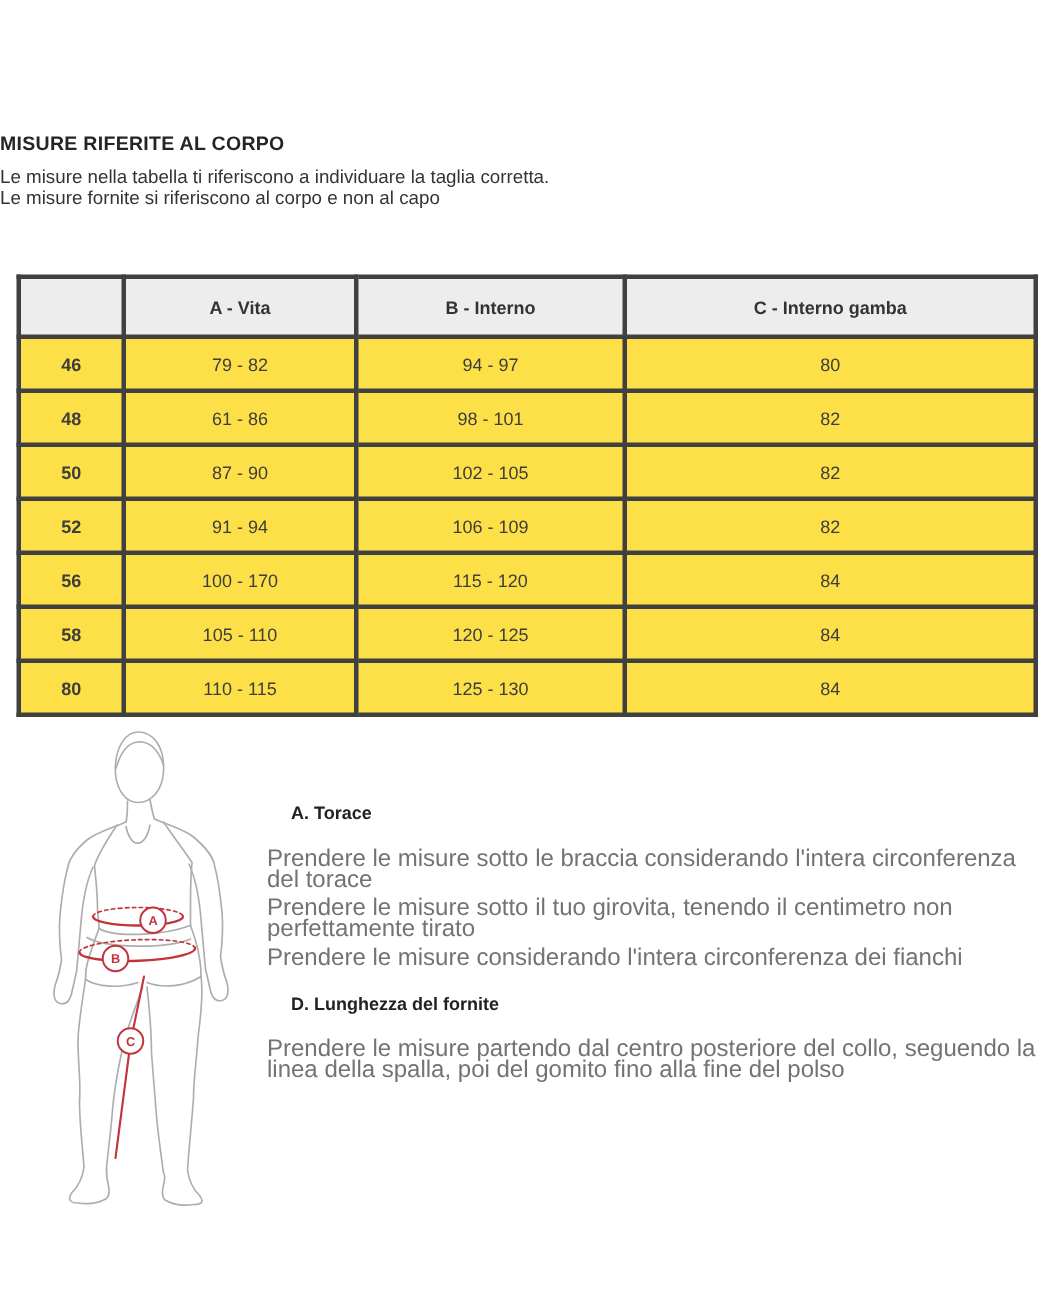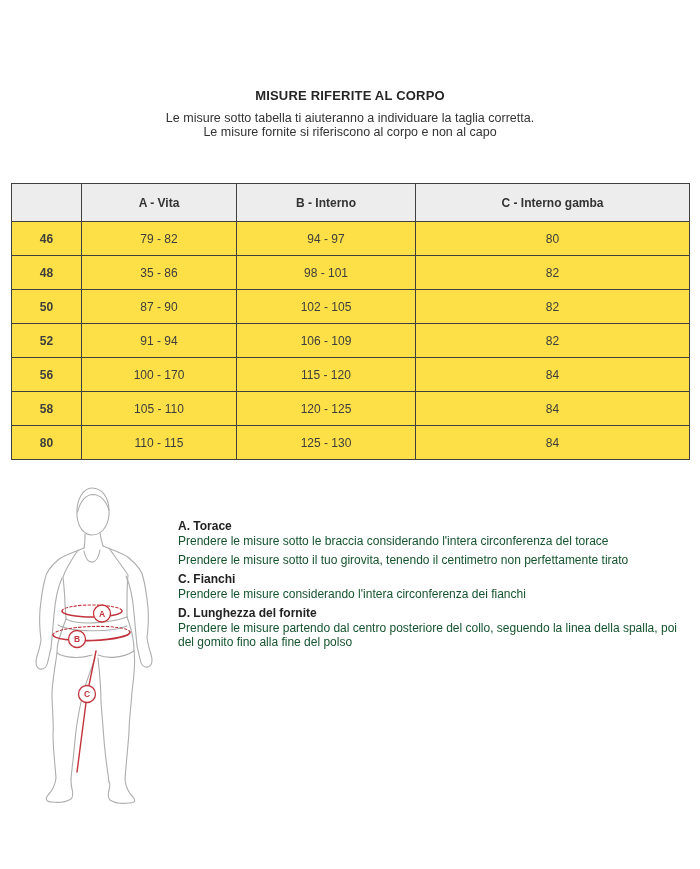--- a/index.html
+++ b/index.html
@@ -1,52 +1,52 @@
 <!DOCTYPE html>
 <html><head>
 <meta charset="utf-8">
 <style>
   html,body{margin:0;padding:0;background:#fff;}
   .page{
     position:relative;width:700px;height:869px;background:#ffffff;
     font-family:"Liberation Sans", sans-serif;overflow:hidden;
   }
   
-  .header{position:absolute;top:88px;left:0;width:700px;text-align:center;color:#2e2e2e;}
+  .header{position:absolute;top:88px;left:0;width:700px;text-align:left;color:#2e2e2e;}
   .title{font-size:13px;font-weight:bold;letter-spacing:.2px;margin:0 0 8px 0;color:#252525;}
   .subtitle{font-size:12.5px;line-height:14px;margin:0;color:#333;}
   
   .size-table{
     position:absolute;top:183px;left:11px;width:678px;
     border-collapse:collapse;table-layout:fixed;
   }
   .size-table th,.size-table td{
-    border:1px solid #404040;text-align:center;vertical-align:middle;
+    border:3px solid #404040;text-align:center;vertical-align:middle;
     font-size:12px;color:#3d3d3d;padding:0;
   }
   .size-table thead th{background:#ededed;height:37px;font-weight:bold;color:#333;}
   .size-table tbody td{height:33px;background:#fde047;}
   .size-table td.size{font-weight:bold;}
   .col-size{width:70px}.col-vita{width:155px}.col-fianchi{width:179px}.col-gamba{width:274px}
   
   .figure-svg{position:absolute;left:30px;top:482px;}
   
   .guide{position:absolute;left:178px;top:519px;width:516px;}
   .guide-section{margin:0 0 5px 0;}
-  .guide-heading{font-size:12px;font-weight:bold;color:#222;line-height:15px;margin:0;}
-  .guide-text{font-size:12px;color:#14532d;line-height:14px;margin:0;}
+  .guide-heading{font-size:12px;font-weight:bold;color:#222;line-height:15px;margin:16px;}
+  .guide-text{font-size:16px;color:#737373;line-height:14px;margin:0;}
 </style>
 </head>
 <body>
 
 <div class="page">
 
   <div class="header">
     <div class="title"><span>MISURE RIFERITE AL CORPO</span></div>
-    <p class="subtitle">Le misure sotto tabella ti aiuteranno a individuare la taglia corretta.</p>
+    <p class="subtitle">Le misure nella tabella ti riferiscono a individuare la taglia corretta.</p>
     <p class="subtitle">Le misure fornite si riferiscono al corpo e non al capo</p>
   </div>
 
   <table class="size-table">
     <colgroup>
       <col class="col-size">
         <col class="col-vita">
         <col class="col-fianchi">
         <col class="col-gamba">
     </colgroup>
@@ -60,21 +60,21 @@
     </thead>
     <tbody>
       <tr>
         <td class="size">46</td>
         <td>79 - 82</td>
         <td>94 - 97</td>
         <td>80</td>
       </tr>
       <tr>
         <td class="size">48</td>
-        <td>35 - 86</td>
+        <td>61 - 86</td>
         <td>98 - 101</td>
         <td>82</td>
       </tr>
       <tr>
         <td class="size">50</td>
         <td>87 - 90</td>
         <td>102 - 105</td>
         <td>82</td>
       </tr>
       <tr>
@@ -153,21 +153,20 @@
 
   <div class="guide">
     <div class="guide-section">
       <p class="guide-heading">A. Torace</p>
       <p class="guide-text">Prendere le misure sotto le braccia considerando l'intera circonferenza del torace</p>
     </div>
     <div class="guide-section">
       <p class="guide-text">Prendere le misure sotto il tuo girovita, tenendo il centimetro non perfettamente tirato</p>
     </div>
     <div class="guide-section">
-      <p class="guide-heading">C. Fianchi</p>
       <p class="guide-text">Prendere le misure considerando l'intera circonferenza dei fianchi</p>
     </div>
     <div class="guide-section">
       <p class="guide-heading">D. Lunghezza del fornite</p>
       <p class="guide-text">Prendere le misure partendo dal centro posteriore del collo, seguendo la linea della spalla, poi del gomito fino alla fine del polso</p>
     </div>
   </div>
 
 </div>
 

